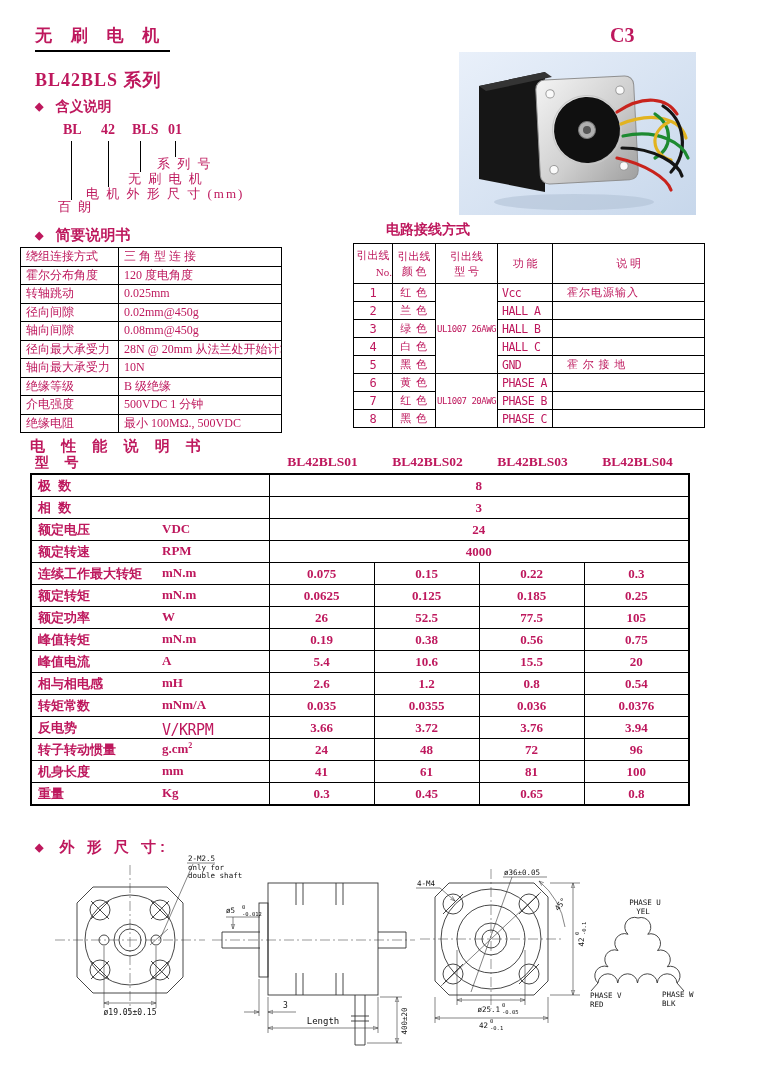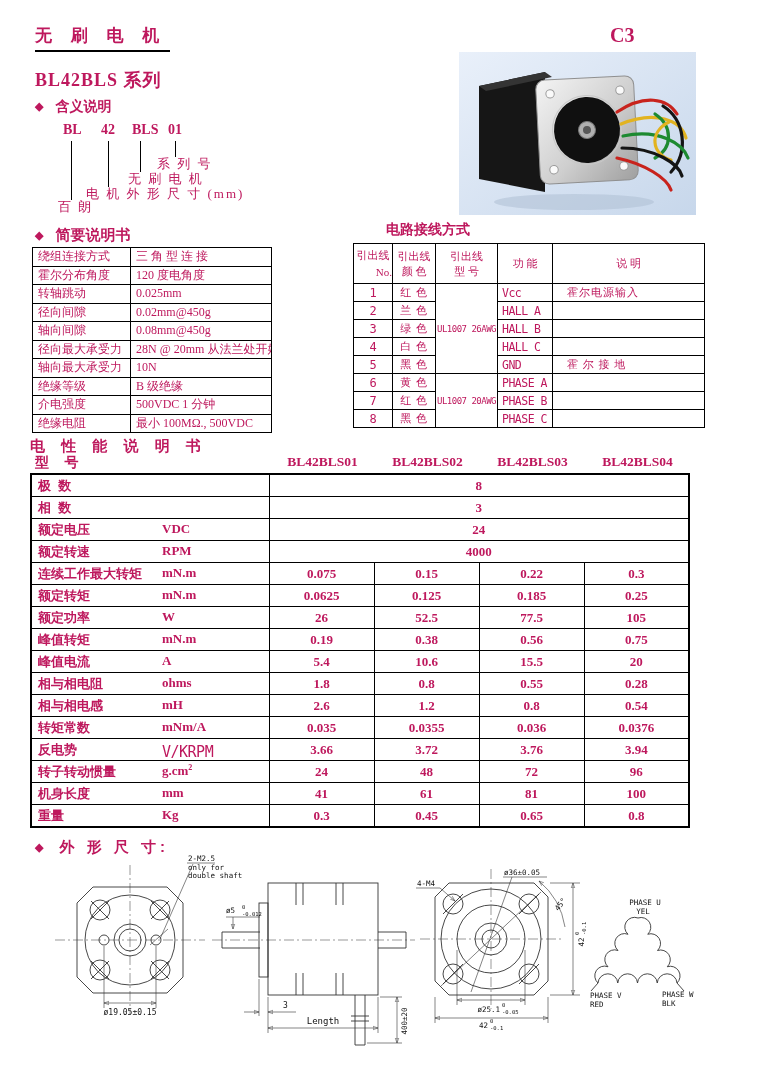--- a/index.html
+++ b/index.html
@@ -12,21 +12,21 @@
   .page-code{left:610px;top:24px;font-size:20px;font-weight:bold;}
   .series-title{left:35px;top:68px;font-size:18px;font-weight:bold;letter-spacing:1px;}
   .sec-head{font-size:14px;font-weight:bold;font-family:"Liberation Sans",sans-serif;}
   .bullet{font-size:11px;margin-right:12px;position:relative;top:-1px;}
   
   .code-part{position:absolute;top:122px;font-size:14px;font-weight:bold;}
   .tree-line{position:absolute;width:1px;background:#000;}
   .tree-label{position:absolute;font-size:13px;letter-spacing:2px;white-space:pre;}
   
   table{border-collapse:collapse;}
-  .bt{position:absolute;left:32px;top:247px;width:240px;table-layout:fixed;}
+  .bt{position:absolute;left:20px;top:247px;width:262px;table-layout:fixed;}
   .bt td{border:1px solid #000;height:17.5px;font-size:12px;padding:0 0 0 5px;
          white-space:nowrap;overflow:hidden;}
   .bt .c1{width:92px;}
   
   .wt{position:absolute;left:353px;top:243px;width:352px;table-layout:fixed;}
   .wt td{border:1px solid #000;font-size:11px;padding:0;overflow:hidden;}
   .wt tr.wh td{height:39px;font-size:11px;text-align:center;vertical-align:middle;line-height:15px;}
   .wt tr.wr td{height:17px;}
   .cad{font-family:"DejaVu Sans Mono",monospace;font-weight:normal;}
   .wt .n{text-align:center;font-size:12px;}
@@ -316,27 +316,20 @@
           <td class="pv">0.38</td>
           <td class="pv">0.56</td>
           <td class="pv">0.75</td>
         </tr>
     <tr>
           <td class="pl"><span class="pn">峰值电流</span><span class="pu">A</span></td>
           <td class="pv">5.4</td>
           <td class="pv">10.6</td>
           <td class="pv">15.5</td>
           <td class="pv">20</td>
-        </tr>
-    <tr>
-          <td class="pl"><span class="pn">相与相电阻</span><span class="pu">ohms</span></td>
-          <td class="pv">1.8</td>
-          <td class="pv">0.8</td>
-          <td class="pv">0.55</td>
-          <td class="pv">0.28</td>
         </tr>
     <tr>
           <td class="pl"><span class="pn">相与相电感</span><span class="pu">mH</span></td>
           <td class="pv">2.6</td>
           <td class="pv">1.2</td>
           <td class="pv">0.8</td>
           <td class="pv">0.54</td>
         </tr>
     <tr>
           <td class="pl"><span class="pn">转矩常数</span><span class="pu">mNm/A</span></td>

